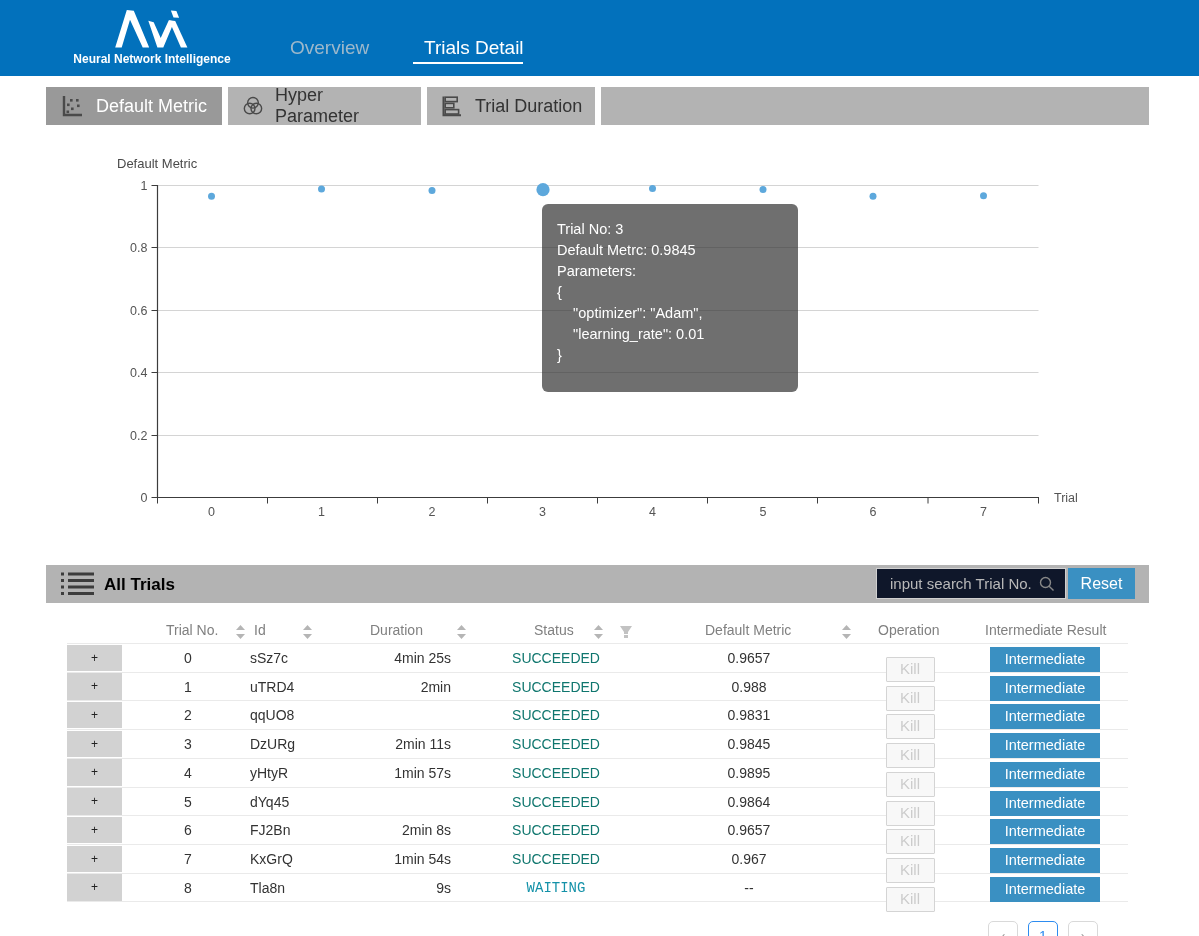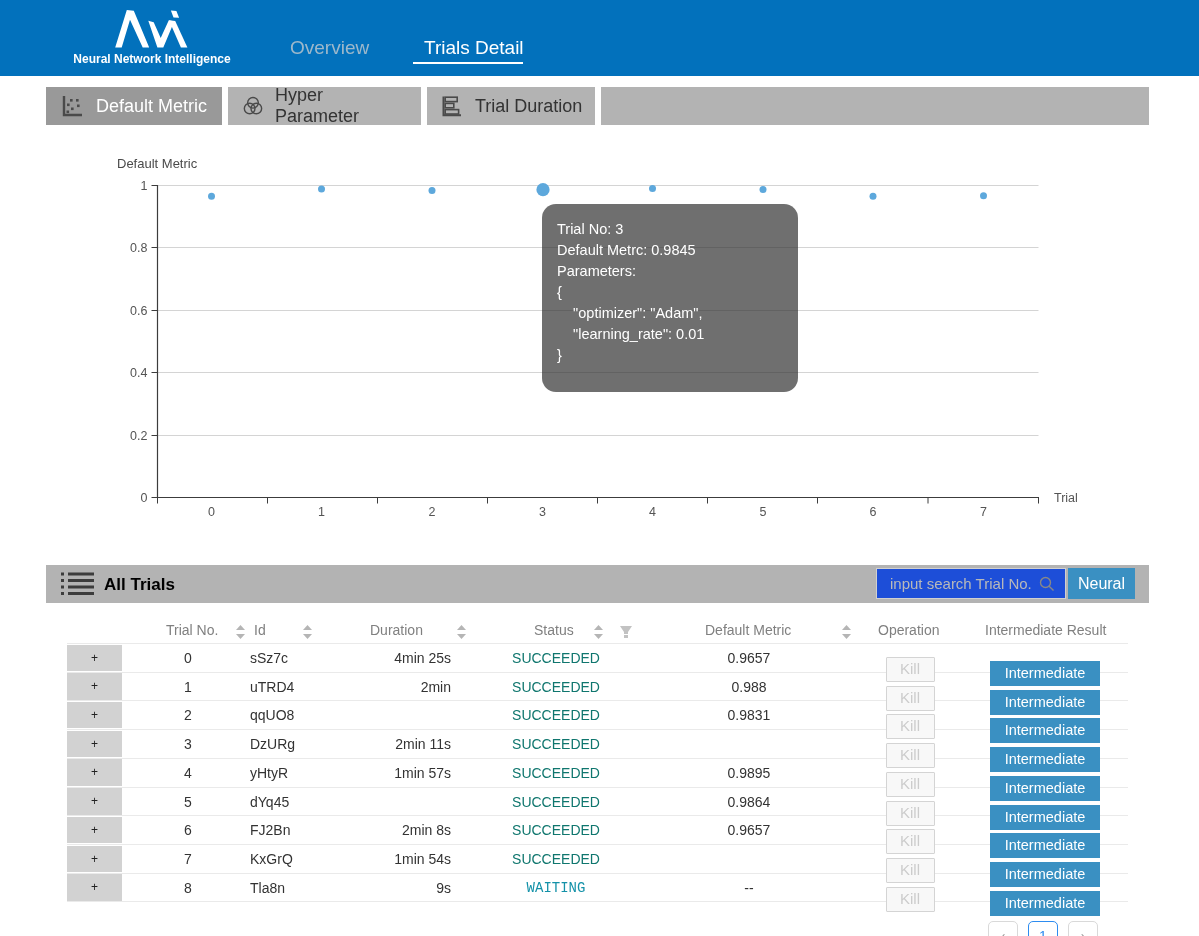--- a/index.html
+++ b/index.html
@@ -20,47 +20,47 @@
 .ttab .ticon { margin-left:15px; }
 .ttab .tlabel { margin-left:12px; font-size:18px; color:#333; }
 #tab1 { left:0; width:176px; background:#999; }
 #tab1 .tlabel { color:#fff; }
 .tgap { position:absolute; top:0; width:6px; height:38px; background:#fff; }
 #tab2 { left:182px; width:161px; }
 #tab3 { left:381px; width:168px; }
 
 
 #chartsvg { position:absolute; left:0; top:0; width:1199px; height:560px; }
-#tooltip { position:absolute; left:542px; top:204px; width:256px; height:188px; background:rgba(50,50,50,0.7); border-radius:14px; color:#fff; font-size:14.5px; line-height:21px; padding:15px 0 0 15px; }
+#tooltip { position:absolute; left:542px; top:204px; width:256px; height:188px; background:rgba(50,50,50,0.7); border-radius:6px; color:#fff; font-size:14.5px; line-height:21px; padding:15px 0 0 15px; }
 #tooltip div { white-space:pre; }
 
 
 #alltrials { position:absolute; left:46px; top:565px; width:1103px; height:38px; background:#b3b3b3; }
 #alltitle { position:absolute; left:58px; top:10px; font-size:17px; font-weight:bold; color:#000000; }
-#search { position:absolute; left:830px; top:3px; width:190px; height:31px; background:#1d4ed8; border:1px solid #d0d0d0; color:#b9b9b9; font-size:15px; line-height:29px; padding-left:13px; }
+#search { position:absolute; left:830px; top:3px; width:190px; height:31px; background:#0f172a; border:1px solid #d0d0d0; color:#b9b9b9; font-size:15px; line-height:29px; padding-left:13px; }
 #resetbtn { position:absolute; left:1022px; top:3px; width:67px; height:31px; background:#3a90c2; color:#fff; font-size:16px; text-align:center; line-height:31px; }
 
 
 #thead { position:absolute; left:67px; top:618px; width:1061px; height:26px; color:#808080; font-size:14px; }
 #thead .hc { position:absolute; top:4px; }
 #tbody { position:absolute; left:67px; top:643px; width:1061px; border-top:1px solid #eaeaea; }
 .trow { position:relative; width:1061px; height:28.72px; border-bottom:1px solid #eaeaea; font-size:14px; color:#333; }
 .trow .expand { position:absolute; left:0; top:0.5px; width:55px; height:26.5px; background:#d2d2d2; text-align:center; line-height:26px; font-size:12px; color:#222; }
 .cell { position:absolute; top:0; height:28px; line-height:28px; }
 .c-no   { left:57px;  width:128px; text-align:center; }
 .c-id   { left:183px; width:90px;  text-align:left; }
 .c-dur  { left:206px; width:178px; text-align:right; }
 .c-st   { left:384px; width:210px; text-align:center; }
 .c-met  { left:594px; width:176px; text-align:center; }
 .c-op   { left:785px; width:116px; text-align:center; }
 .c-int  { left:866px; width:224px; text-align:center; }
 .succ { color:#0f766e; }
 .wait { color:#1391a8;font-family:Liberation Mono, monospace; }
 .killbtn { display:inline-block; width:49px; height:25px; border:1.5px solid #d4d4d4; background:#f8f8f8; color:#ccc; font-size:15px; line-height:22px; text-align:center; border-radius:1px; margin-top:13px; }
-.intbtn { display:inline-block; width:110px; height:25px; background:#3a90c2; color:#fff; font-size:14.5px; line-height:25px; text-align:center; margin-top:17px; }
+.intbtn { display:inline-block; width:110px; height:25px; background:#3a90c2; color:#fff; font-size:14.5px; line-height:25px; text-align:center; margin-top:3px; }
 
 
 .pagebtn { position:absolute; top:921px; width:30px; height:28px; border:1px solid #d9d9d9; border-radius:5px; background:#fff; text-align:center; line-height:29px; font-size:14px; color:#999; }
 #pg1 { left:988px; }
 #pg2 { left:1028px; border-color:#2d8cf0; color:#2d8cf0; }
 #pg3 { left:1068px; }
 </style>
 </head>
 <body>
 
@@ -209,21 +209,21 @@
         <rect x="7" y="21" width="26" height="3"></rect>
     </g>
   </svg>
   <div id="alltitle">All Trials</div>
   <div id="search">input search Trial No.
     <svg style="position:absolute;right:10px;top:7px" width="16" height="16" viewBox="0 0 16 16">
       <circle cx="6.5" cy="6.5" r="5" stroke="#888" stroke-width="1.4" fill="none"></circle>
       <line x1="10.2" y1="10.2" x2="14.5" y2="14.5" stroke="#888" stroke-width="1.4"></line>
     </svg>
   </div>
-  <div id="resetbtn">Neural</div>
+  <div id="resetbtn">Reset</div>
 </div>
 
 <div id="thead">
   <div class="hc" style="left:99px;">Trial No.</div>
   <svg class="hc" style="left:169px;top:7px" width="9" height="14" viewBox="0 0 9 14">
       <path d="M4.5 0 L9 5 L0 5 Z" fill="#b5b5b5"></path>
       <path d="M4.5 14 L0 9 L9 9 Z" fill="#b5b5b5"></path>
     </svg>
   <div class="hc" style="left:187px;">Id</div>
   <svg class="hc" style="left:236px;top:7px" width="9" height="14" viewBox="0 0 9 14">
@@ -281,20 +281,21 @@
   <div class="cell c-met">0.9831</div>
   <div class="cell c-op"><span class="killbtn">Kill</span></div>
   <div class="cell c-int"><span class="intbtn">Intermediate</span></div>
 </div>
 <div class="trow">
   <div class="expand">+</div>
   <div class="cell c-no">3</div>
   <div class="cell c-id">DzURg</div>
   <div class="cell c-dur">2min 11s</div>
   <div class="cell c-st succ">SUCCEEDED</div>
+  <div class="cell c-met">0.9845</div>
   <div class="cell c-op"><span class="killbtn">Kill</span></div>
   <div class="cell c-int"><span class="intbtn">Intermediate</span></div>
 </div>
 <div class="trow">
   <div class="expand">+</div>
   <div class="cell c-no">4</div>
   <div class="cell c-id">yHtyR</div>
   <div class="cell c-dur">1min 57s</div>
   <div class="cell c-st succ">SUCCEEDED</div>
   <div class="cell c-met">0.9895</div>
@@ -319,20 +320,21 @@
   <div class="cell c-met">0.9657</div>
   <div class="cell c-op"><span class="killbtn">Kill</span></div>
   <div class="cell c-int"><span class="intbtn">Intermediate</span></div>
 </div>
 <div class="trow">
   <div class="expand">+</div>
   <div class="cell c-no">7</div>
   <div class="cell c-id">KxGrQ</div>
   <div class="cell c-dur">1min 54s</div>
   <div class="cell c-st succ">SUCCEEDED</div>
+  <div class="cell c-met">0.967</div>
   <div class="cell c-op"><span class="killbtn">Kill</span></div>
   <div class="cell c-int"><span class="intbtn">Intermediate</span></div>
 </div>
 <div class="trow">
   <div class="expand">+</div>
   <div class="cell c-no">8</div>
   <div class="cell c-id">Tla8n</div>
   <div class="cell c-dur">9s</div>
   <div class="cell c-st wait">WAITING</div>
   <div class="cell c-met">--</div>

